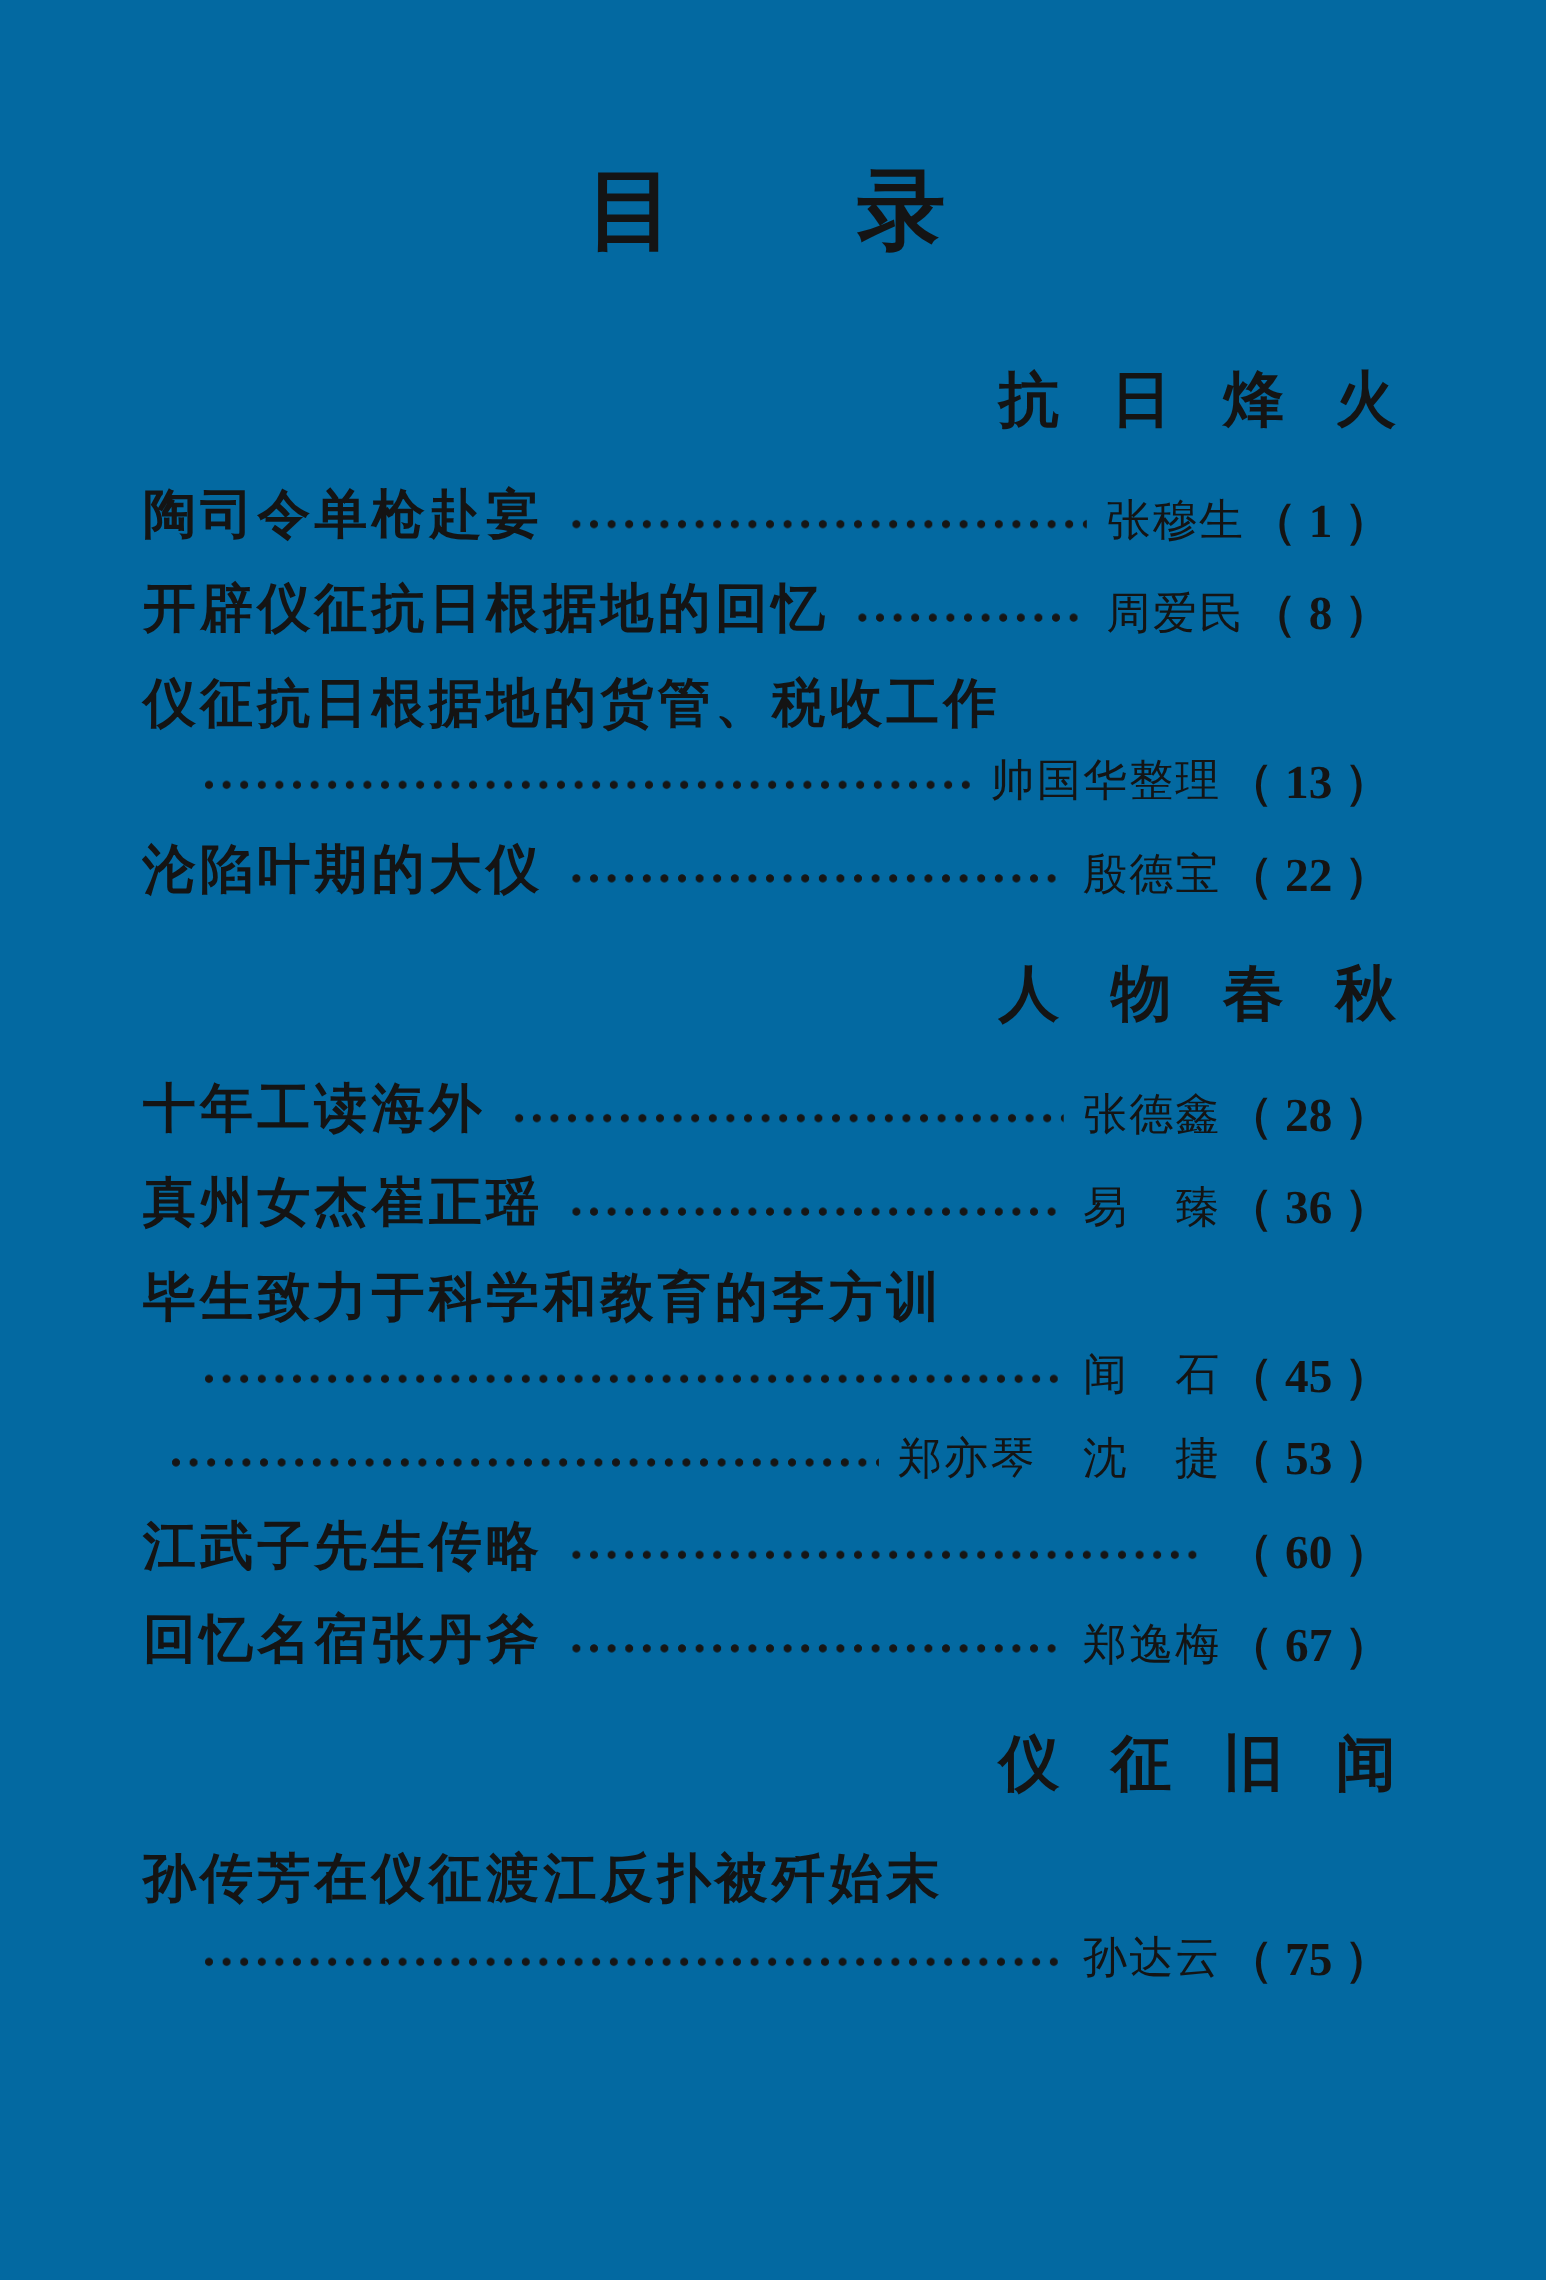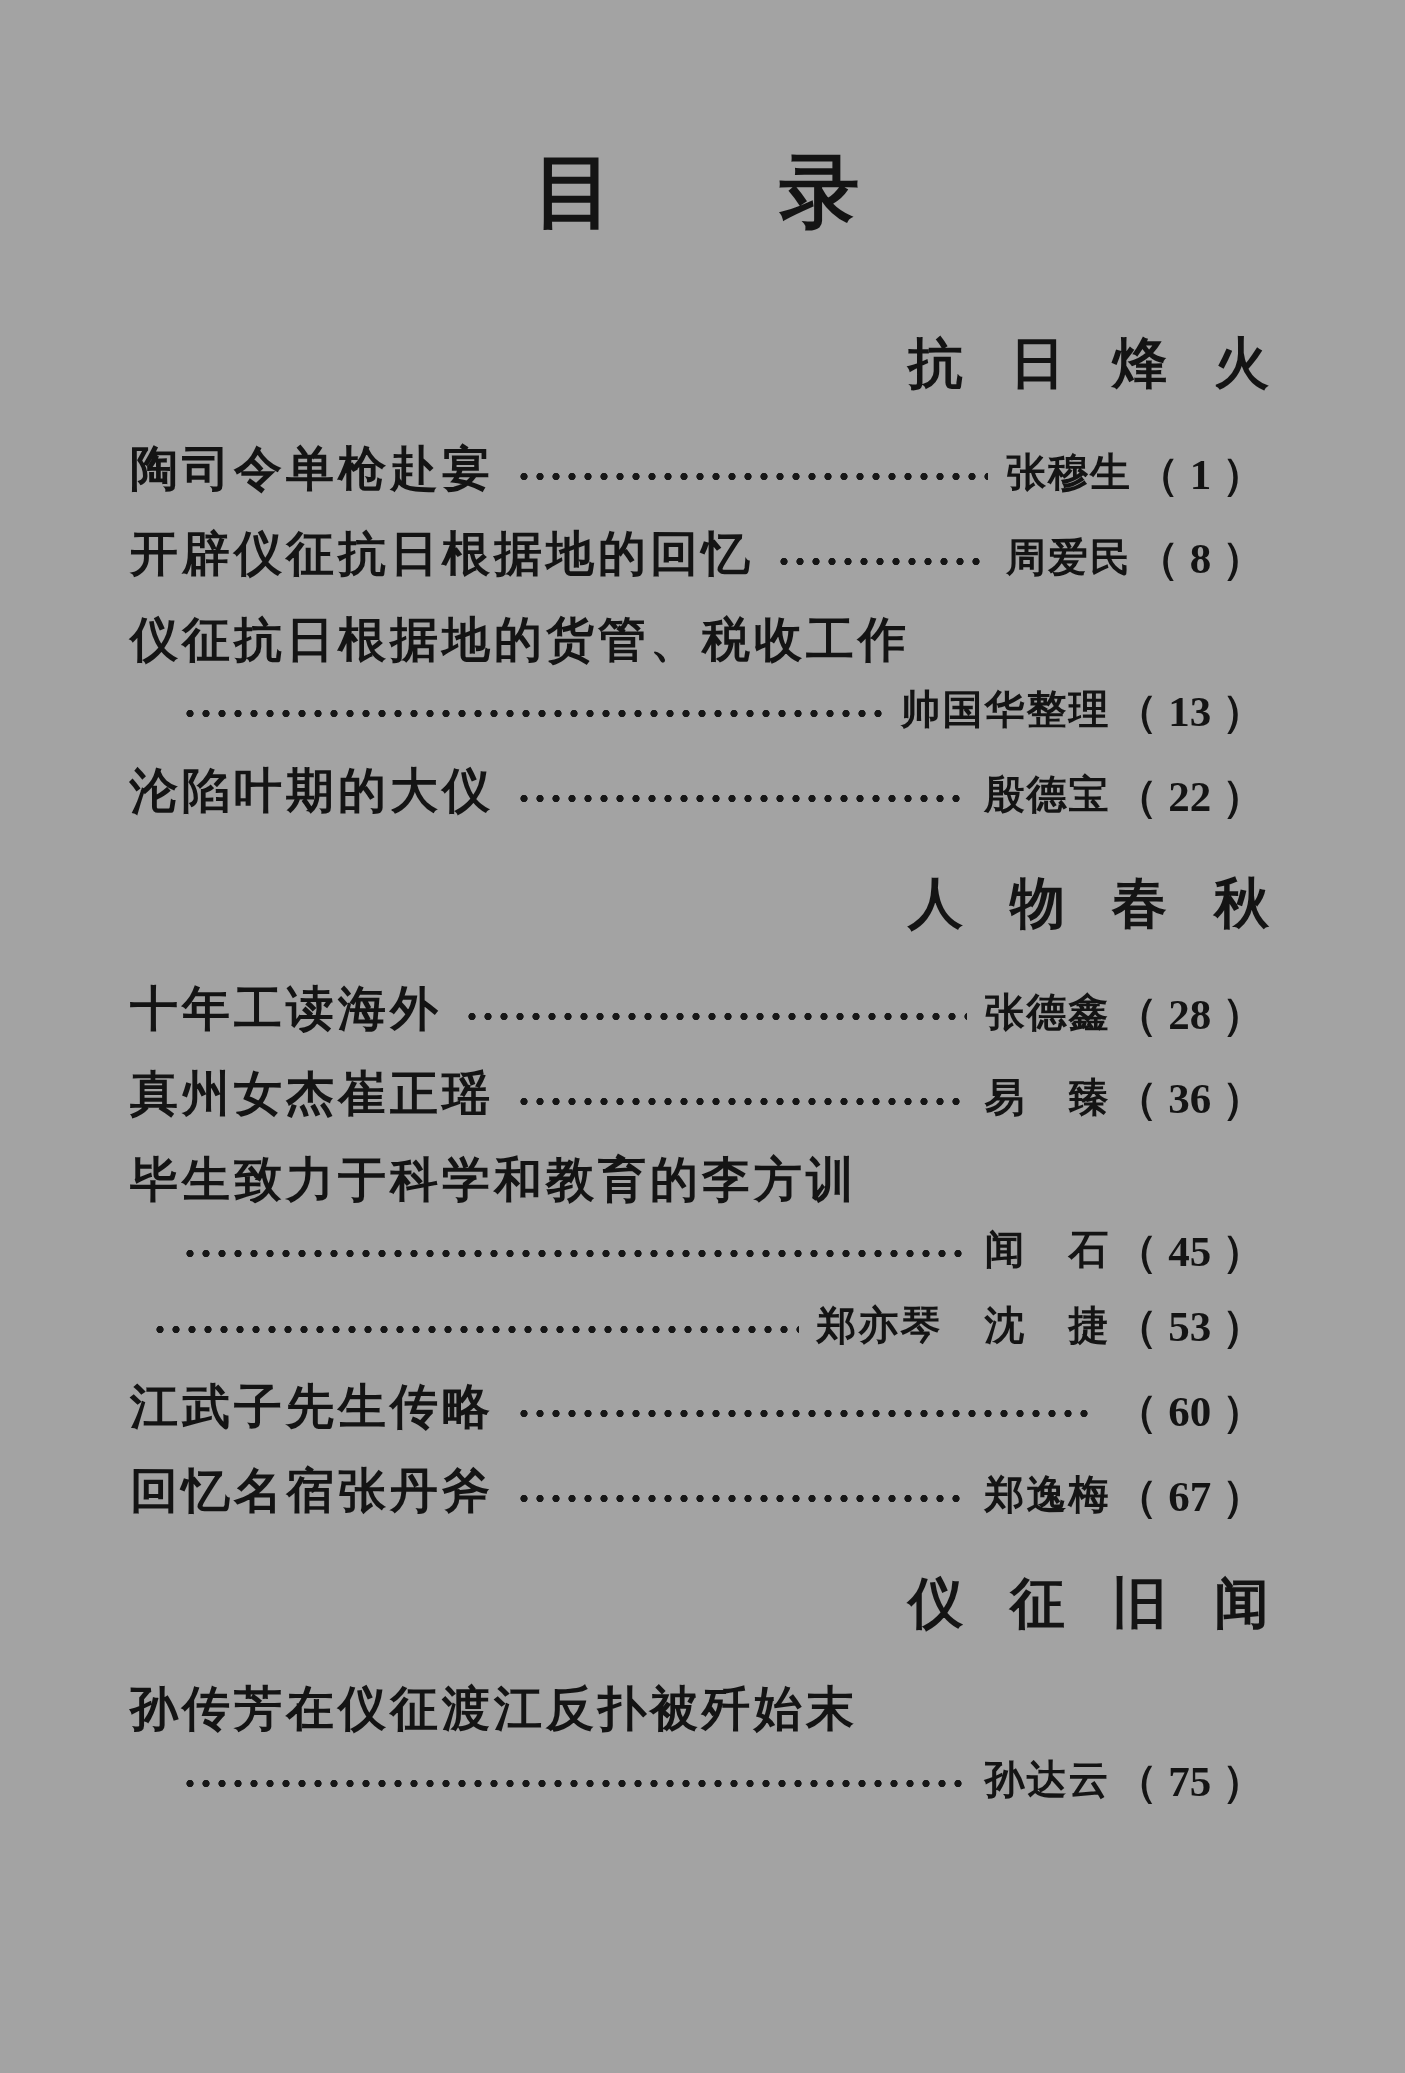--- a/index.html
+++ b/index.html
@@ -1,21 +1,21 @@
 <!DOCTYPE html>
 <html lang="zh"><head>
 <meta charset="utf-8">
 <style>
   html,body{margin:0;padding:0;background:#ffffff;}
   .sheet{
     position:relative;
     width:1405px;
     height:2073px;
     margin:0 auto;
-    background:#a3a3a3;
+    background:#0369a1;
     color:#141414;
     font-family:"Liberation Serif","DejaVu Serif",serif;
     overflow:hidden;
   }
   .content{
     box-sizing:border-box;
     padding:148px 140px 0 130px;
   }
   .doc-title{
     margin:0 0 96px 0;
@@ -53,21 +53,21 @@
     height:13px;
     margin:0 18px 15px 22px;
     background-image:radial-gradient(circle,#161616 3.3px,rgba(0,0,0,0) 4px);
     background-size:16px 13px;
     background-repeat:repeat-x;
     background-position:left center;
   }
   .leader.indent{margin-left:52px;}
   .authors{
     font-size:40px;
-    font-weight:700;
+    font-weight:400;
     letter-spacing:2px;
     white-space:pre;
     line-height:1.1;
     margin-bottom:3px;
   }
   .pageref{
     font-size:43px;
     font-weight:700;
     white-space:pre;
     line-height:1.1;

